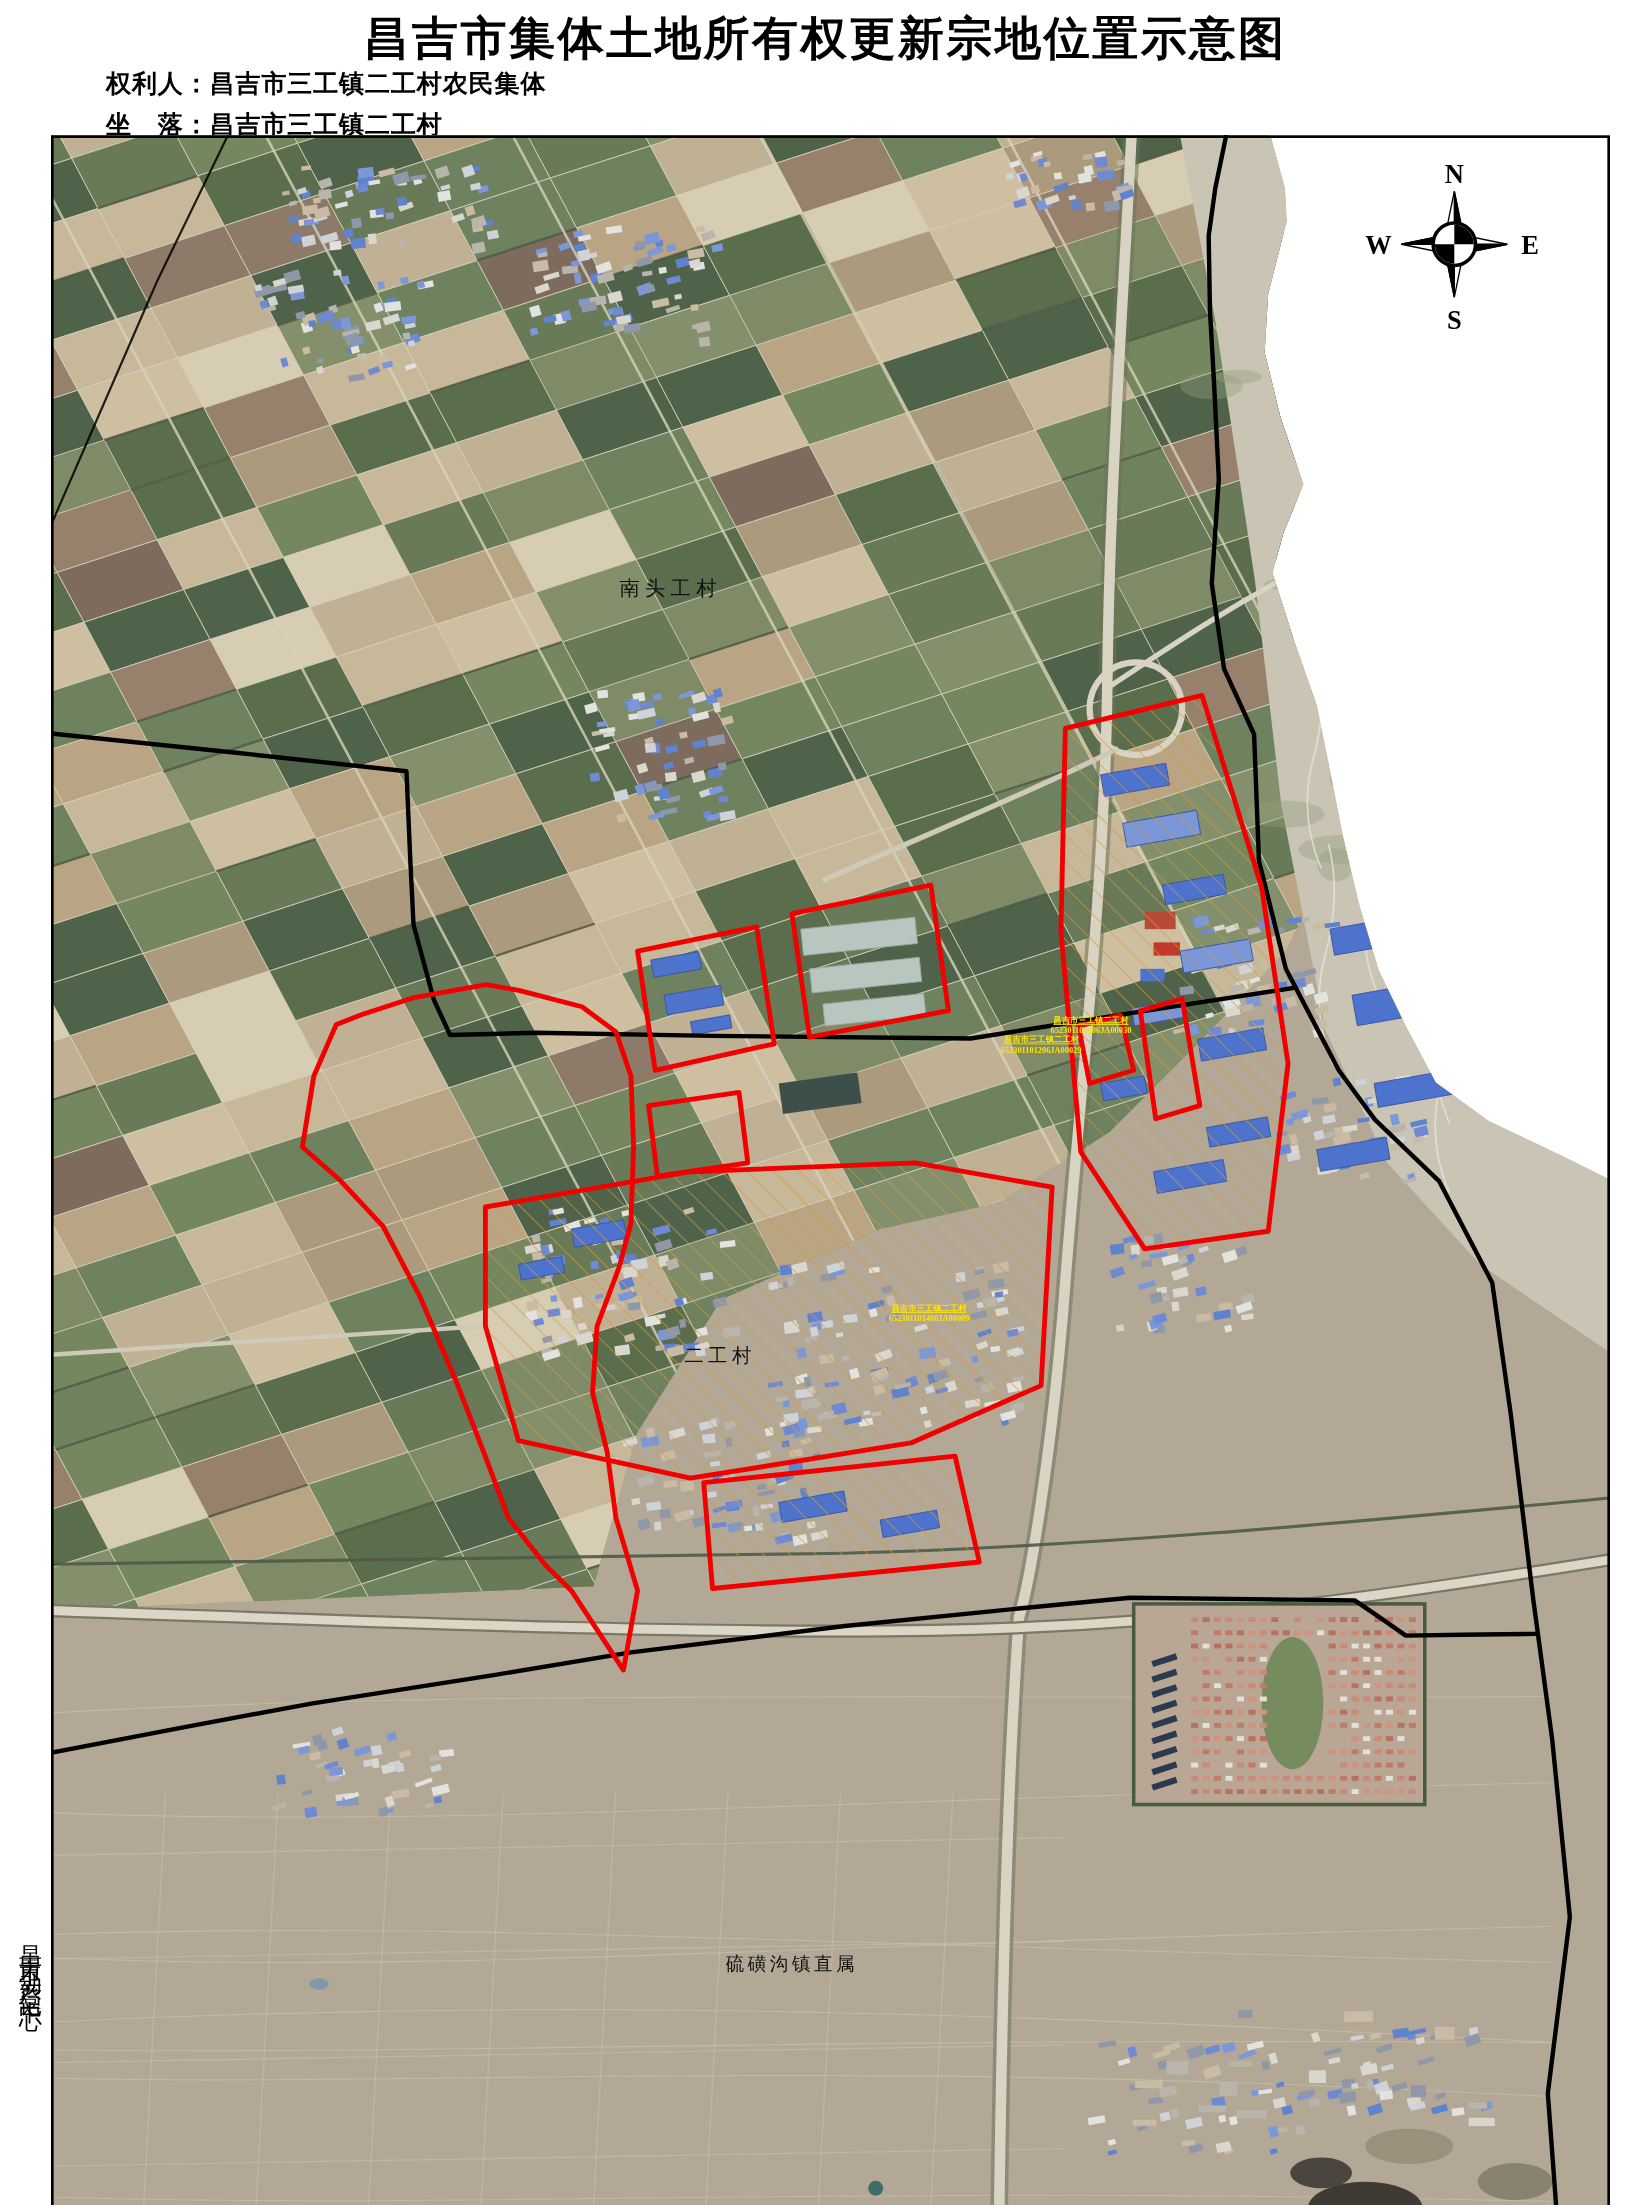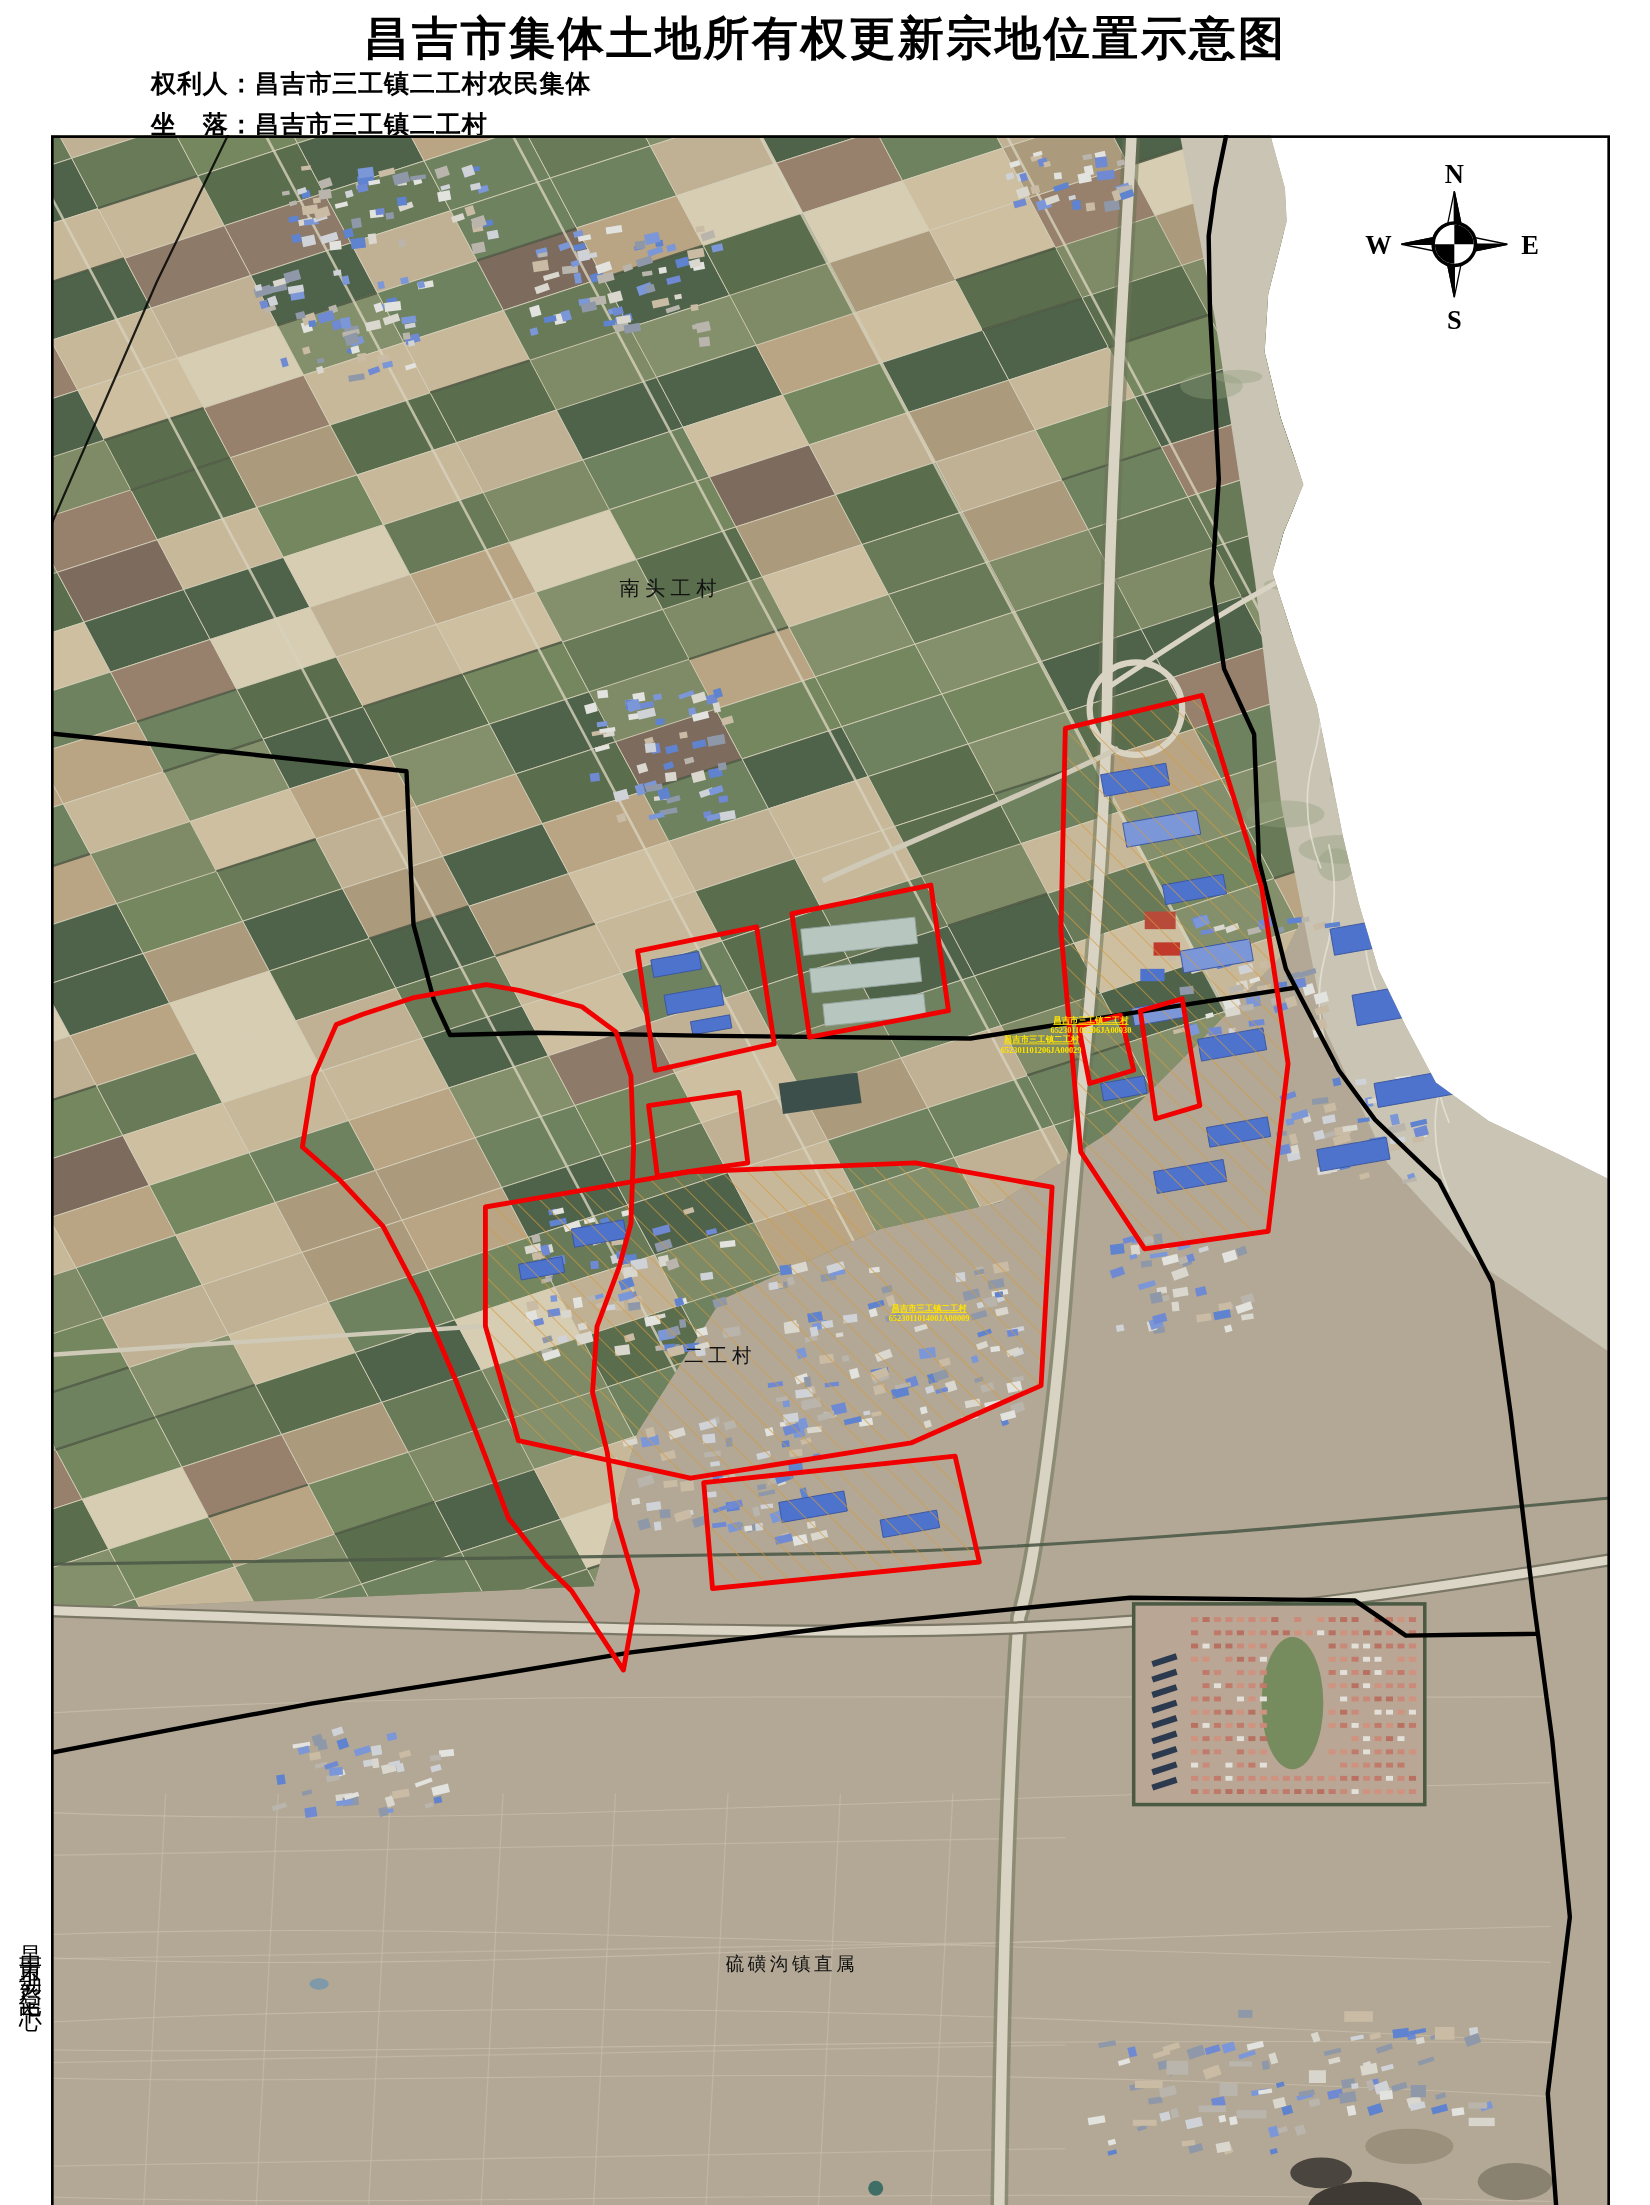--- a/index.html
+++ b/index.html
@@ -1,18 +1,18 @@
 <!DOCTYPE html>
 <html style="font-size:7px"><head>
 <meta charset="utf-8">
 <style>
   html,body{margin:0;padding:0;background:#ffffff;}
   body{width:1650px;height:2337px;position:relative;font-family:"Liberation Serif",serif;color:#000;}
   .page-title{position:absolute;top:8px;left:0;width:1650px;text-align:center;font-size:46px;font-weight:bold;letter-spacing:2.6px;white-space:nowrap;}
-  .meta-line{position:absolute;left:106px;font-size:25px;font-weight:bold;letter-spacing:0.9px;white-space:nowrap;margin-left:45px;}
+  .meta-line{position:absolute;left:106px;font-size:25px;font-weight:bold;letter-spacing:0.9px;white-space:nowrap;}
   #rights-line{top:67px;}
   #location-line{top:108px;}
   .map-frame{position:absolute;left:51px;top:135px;width:1559px;height:2155px;}
   .side-text{position:absolute;left:15px;top:1927px;writing-mode:vertical-rl;font-size:23px;letter-spacing:7px;white-space:nowrap;}
 </style>
 </head>
 <body>
 
 <div class="page-title">昌吉市集体土地所有权更新宗地位置示意图</div>
 <div class="meta-line" id="rights-line">权利人：昌吉市三工镇二工村农民集体</div>

